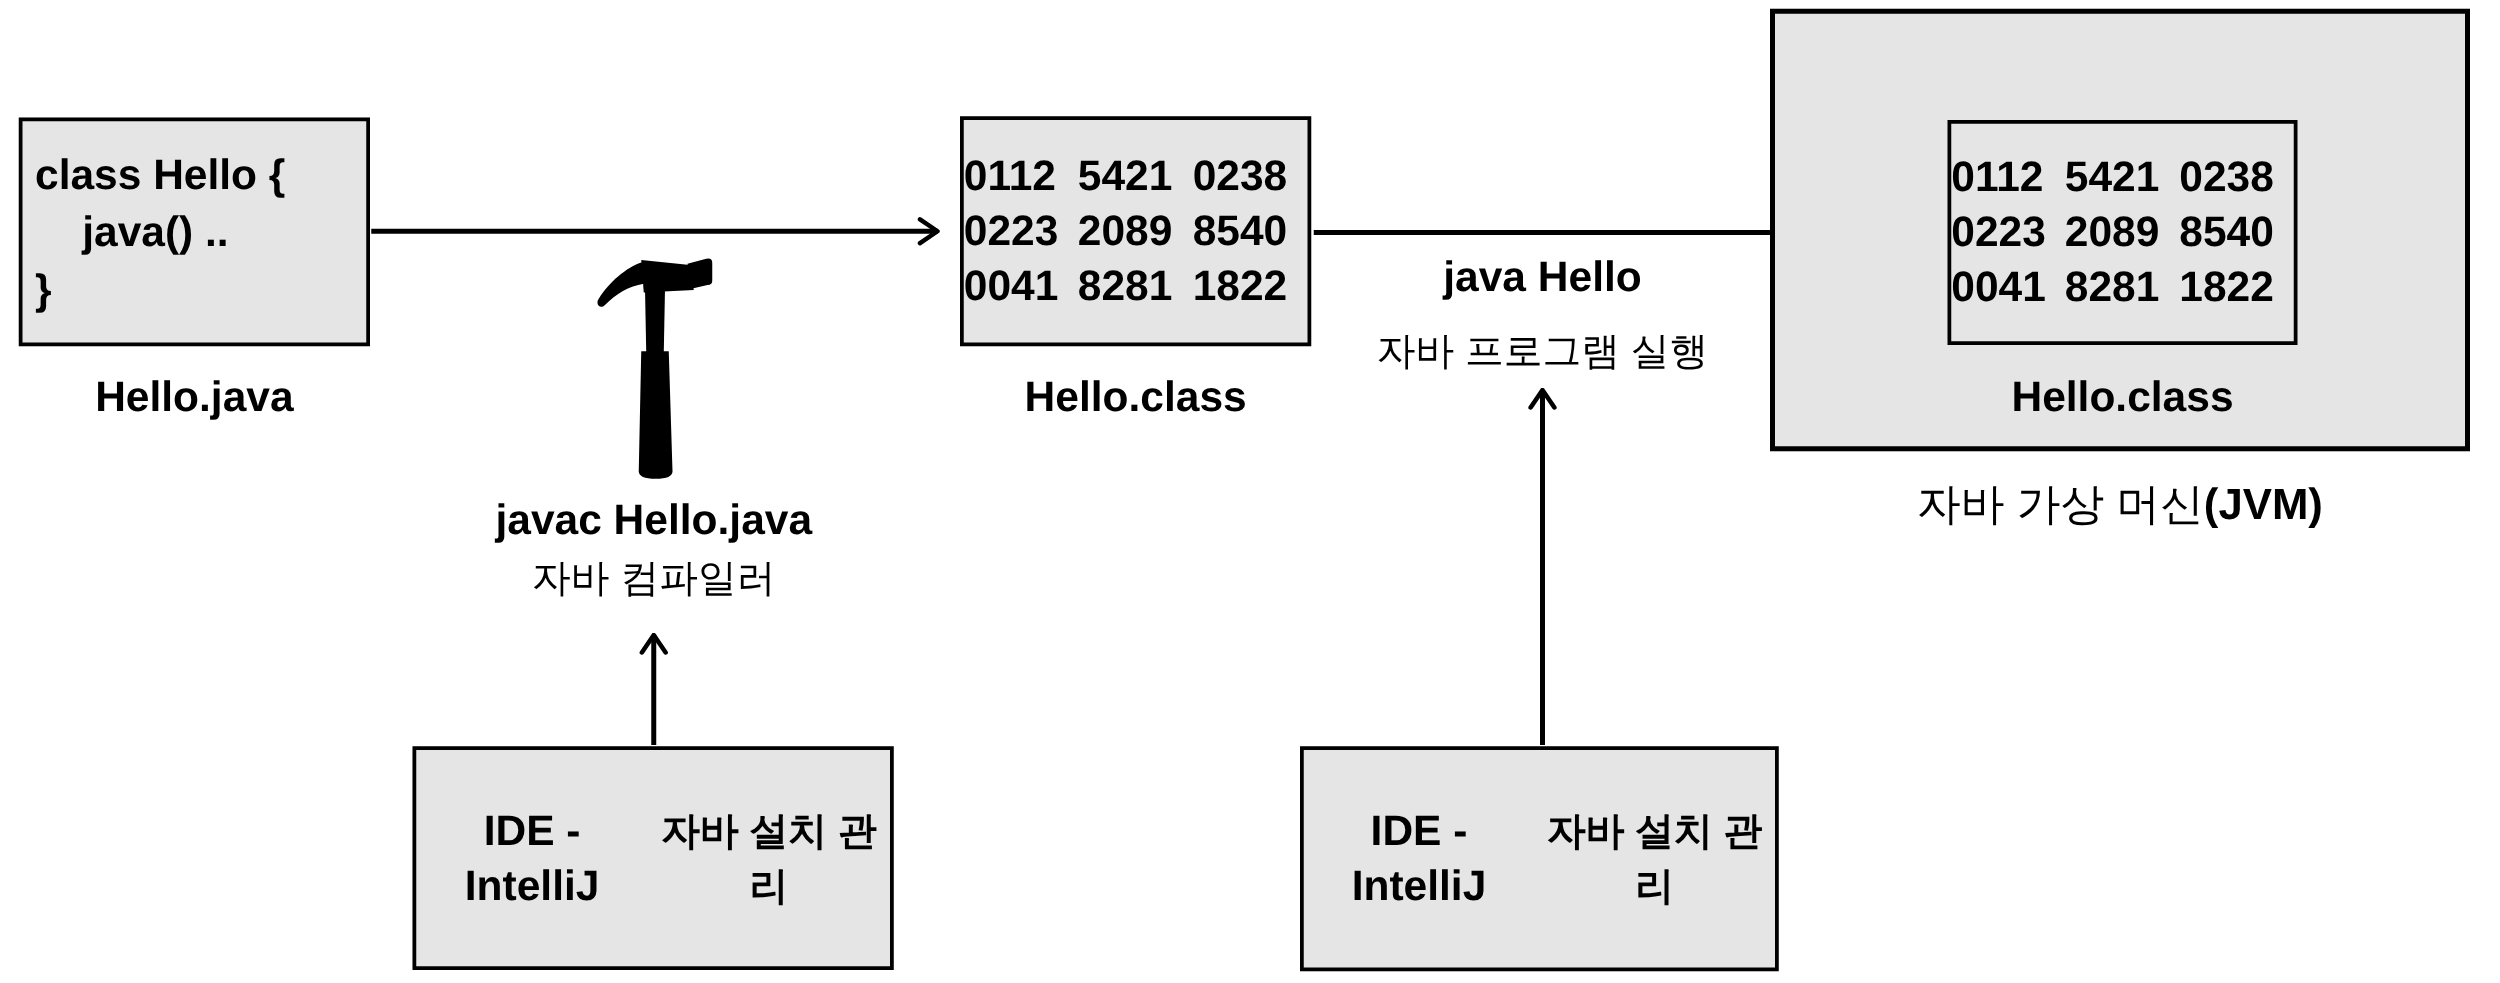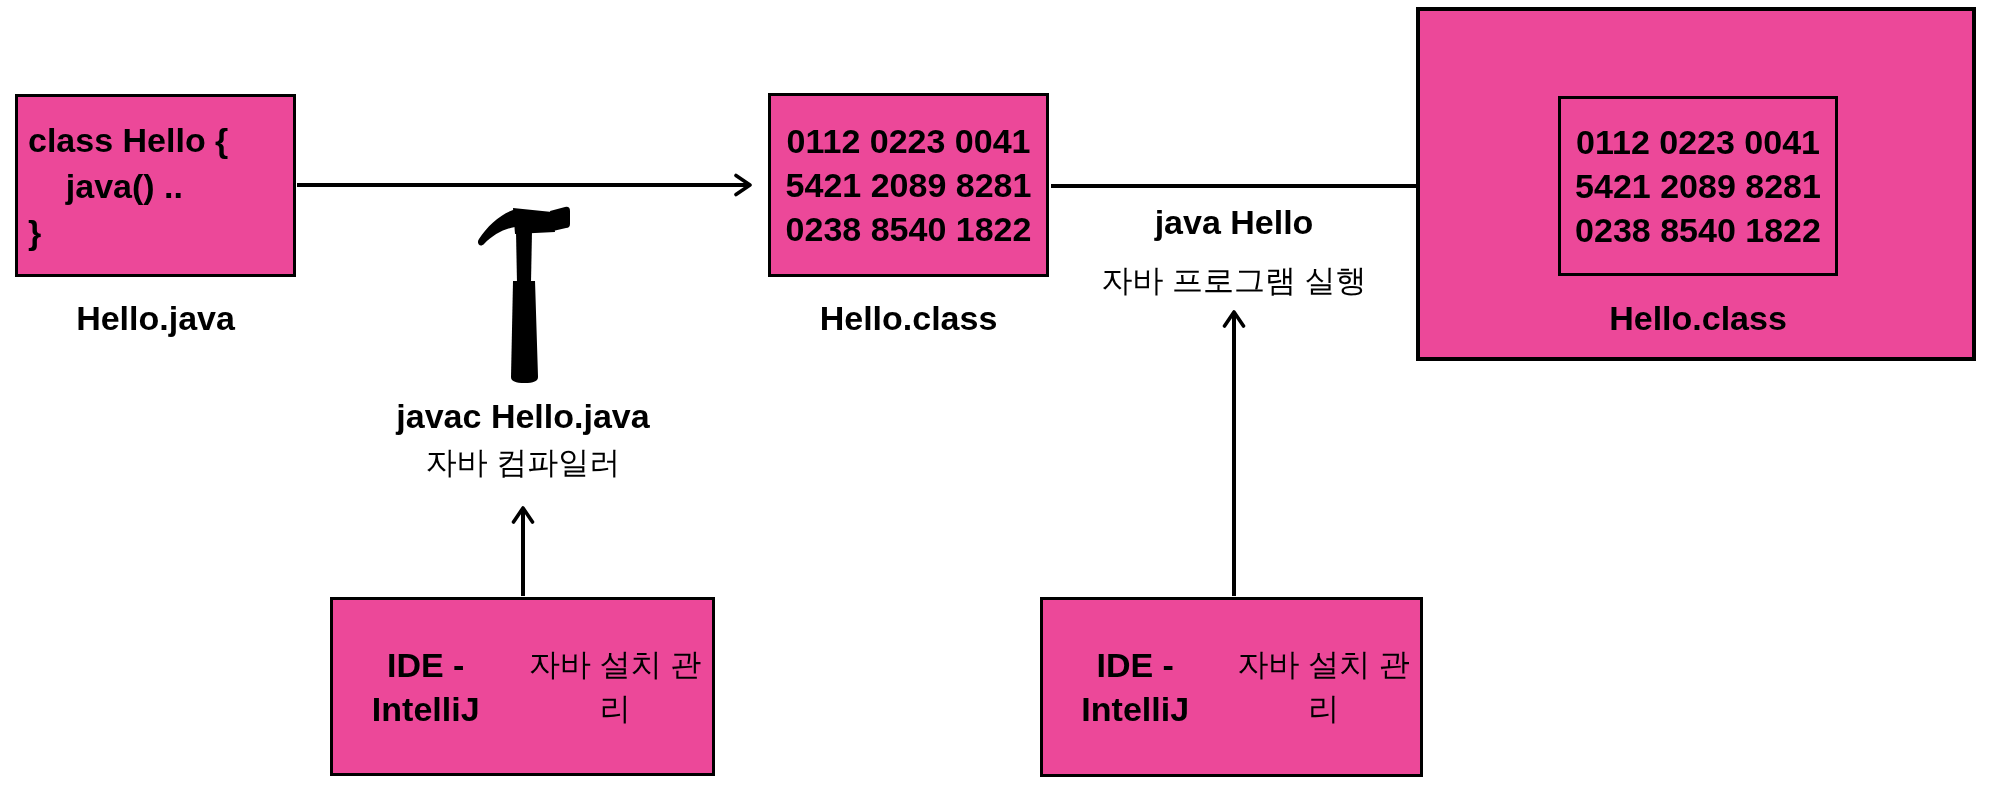--- a/index.html
+++ b/index.html
@@ -12,31 +12,31 @@
     width: 2000px;
     height: 786px;
     background: #ffffff;
     font-family: "Liberation Sans", "DejaVu Sans", sans-serif;
     color: #000000;
     overflow: hidden;
   }
   .box {
     position: absolute;
     border: 3px solid #000000;
-    background: #ec4899;
+    background: #e5e5e5;
     box-sizing: border-box;
   }
   .code-box {
     left: 15px; top: 94px; width: 281px; height: 183px;
     padding: 20px 0 0 10px;
     font-size: 34px; font-weight: 700; line-height: 46px;
   }
   .code-line { white-space: pre; }
   .bytecode-box {
-    display: flex; flex-direction: column;
+    display: flex; flex-direction: row;
     align-items: center; justify-content: center;
     font-size: 34px; font-weight: 700; line-height: 44px;
     letter-spacing: 0px;
   }
   .bytecode-main { left: 768px; top: 93px; width: 281px; height: 184px; }
   .jvm-outer { left: 1416px; top: 7px; width: 560px; height: 354px; border-width: 4px; }
   .jvm-inner { left: 1558px; top: 96px; width: 280px; height: 180px; }
   .ide-box {
     display: flex; flex-direction: row;
     align-items: center; justify-content: center;
@@ -48,21 +48,21 @@
     position: absolute;
     text-align: center;
     font-size: 34px; font-weight: 700; line-height: 40px;
     white-space: nowrap;
   }
   .caption-ko {
     font-weight: 400;
     font-size: 31px;
   }
   .ide-title { font-size: 34px; font-weight: 700; line-height: 44px; }
-  .ide-subtitle { font-size: 31px; font-weight: 400; line-height: 44px; }
+  .ide-subtitle { font-size: 31px; font-weight: 700; line-height: 44px; }
   .jvm-caption { font-size: 35px; }
   .jvm-caption .ko { font-weight: 400; }
   .jvm-caption .en { font-weight: 700; }
   .arrow-layer {
     position: absolute; left: 0; top: 0;
     width: 2000px; height: 786px;
     pointer-events: none;
   }
   .hammer {
     position: absolute;
@@ -101,20 +101,21 @@
   </div>
   <div class="caption" style="left:768px; width:281px; top:298px;">Hello.class</div>
 
   <div class="box jvm-outer"></div>
   <div class="box bytecode-box jvm-inner">
     <div>0112 0223 0041</div>
     <div>5421 2089 8281</div>
     <div>0238 8540 1822</div>
   </div>
   <div class="caption" style="left:1558px; width:280px; top:298px;">Hello.class</div>
+  <div class="caption jvm-caption" style="left:1416px; width:560px; top:384px;"><span class="ko">자바 가상 머신</span><span class="en">(JVM)</span></div>
 
   <svg class="hammer" viewBox="0 0 93 176" xmlns="http://www.w3.org/2000/svg">
     <g fill="#000000">
       <path d="M 36 3 C 24 7 10 19 2 32 C -1 36 3 41 7 37 C 16 28 26 22 38 20 L 46 19 L 46 3 Z"></path>
       <polygon points="36,1 75,5 78,25 38,27"></polygon>
       <path d="M 73 4 L 88 0 Q 93 -1 93 4 L 93 17 Q 93 21 89 21 L 76 24 Z"></path>
       <polygon points="39,24 55,24 54,76 40,76"></polygon>
       <path d="M 36 74 L 58 74 L 61 170 Q 61 176 47.5 176 Q 34 176 34 170 Z"></path>
     </g>
   </svg>

